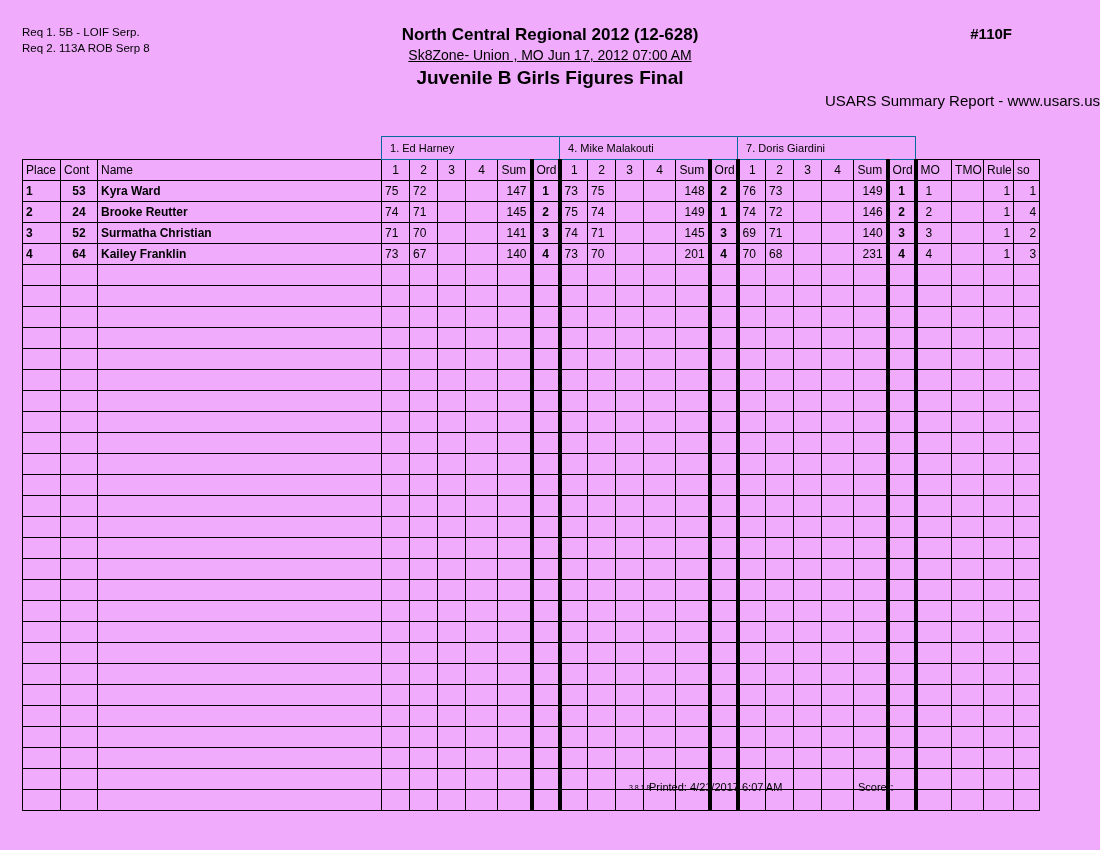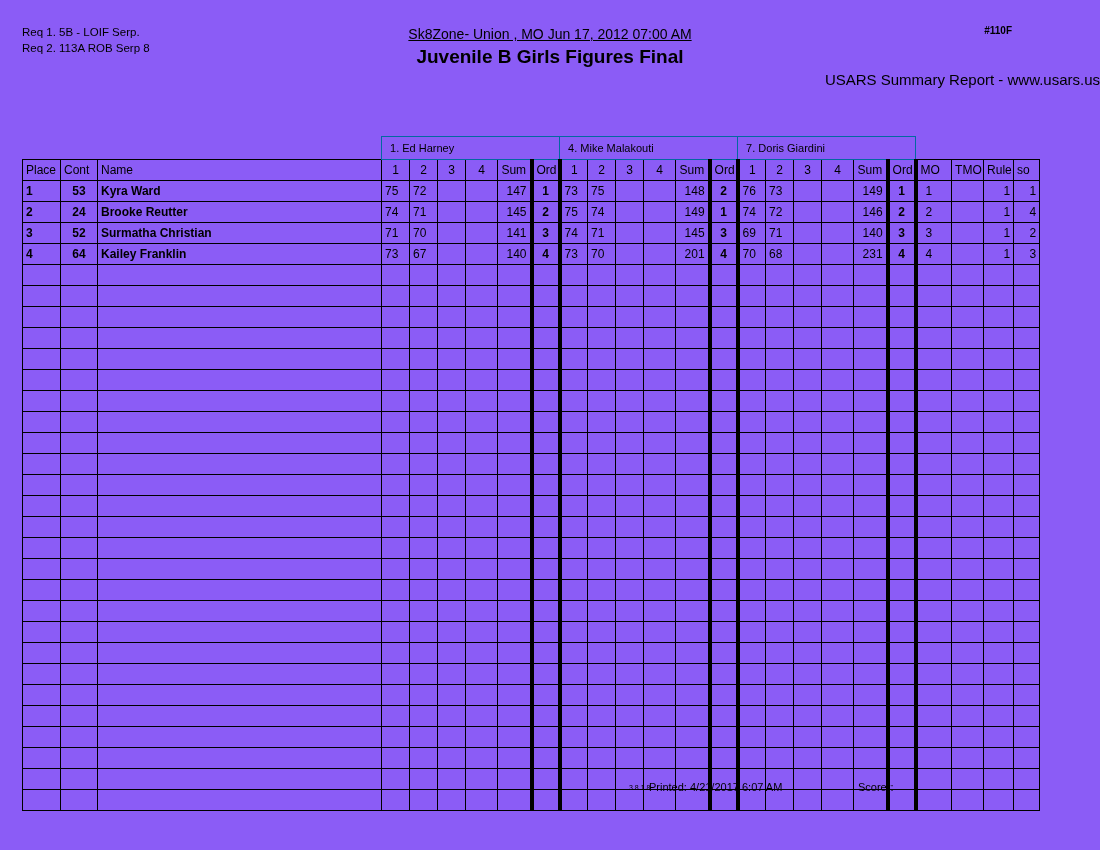--- a/index.html
+++ b/index.html
@@ -2,24 +2,24 @@
 <html><head>
 <meta charset="utf-8">
 <style>
   html, body { margin: 0; padding: 0; }
   body {
     width: 1100px; height: 850px;
     background: #ffffff;
     color: #000;
     font-family: "Liberation Sans", sans-serif;
   }
-  .page { position: relative; width: 1100px; height: 850px; overflow: hidden; background: #8b5cf6; }
+  .page { position: relative; width: 1100px; height: 850px; overflow: hidden; background: #f0abfc; }
 
   .req-block { position: absolute; left: 22px; top: 24px; font-size: 11.5px; line-height: 16px; }
-  .sheet-num { position: absolute; right: 88px; top: 25px; font-size: 10px; font-weight: bold; }
+  .sheet-num { position: absolute; right: 88px; top: 25px; font-size: 15px; font-weight: bold; }
 
   .center-head { position: absolute; left: 0; top: 24px; width: 1100px; text-align: center; }
   .title { font-size: 17px; font-weight: bold; line-height: 21px; }
   .venue { font-size: 14px; line-height: 20px; text-decoration: underline; }
   .event { font-size: 19px; font-weight: bold; line-height: 25px; }
   .report-type { font-size: 15px; line-height: 22px; text-align: right; }
 
   table.results {
     position: absolute; left: 22px; top: 136px;
     border-collapse: collapse; table-layout: fixed; width: 1017px;
@@ -51,20 +51,21 @@
 <div class="page">
 
   <div class="req-block">
     <div class="req-line">Req 1.  5B - LOIF Serp.</div>
     <div class="req-line">Req 2.  113A ROB Serp 8</div>
   </div>
 
   <div class="sheet-num">#110F</div>
 
   <div class="center-head">
+    <div class="title">North Central Regional 2012 (12-628)</div>
     <div class="venue">Sk8Zone- Union , MO  Jun 17, 2012  07:00 AM</div>
     <div class="event">Juvenile B Girls Figures Final</div>
     <div class="report-type">USARS Summary Report - www.usars.us</div>
   </div>
 
   <table class="results">
     <colgroup id="results-colgroup">
         <col style="width: 38px;">
         <col style="width: 37px;">
         <col style="width: 284px;">

